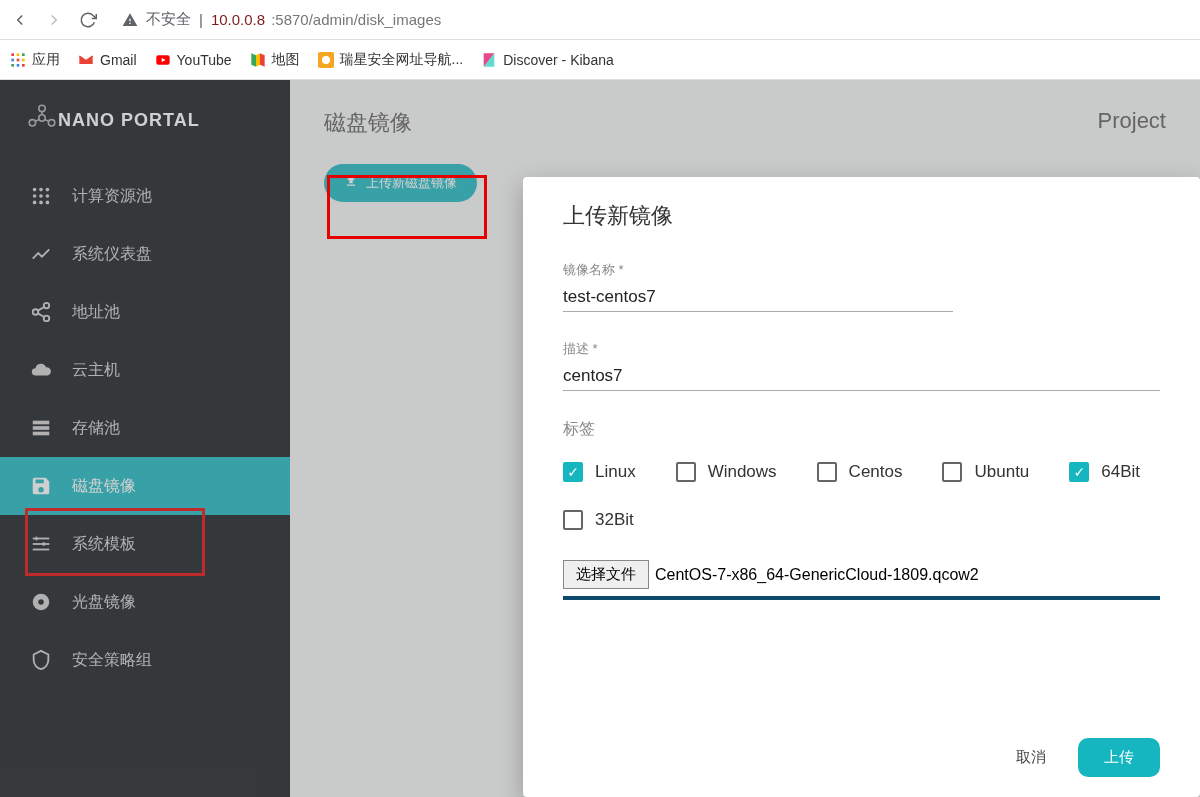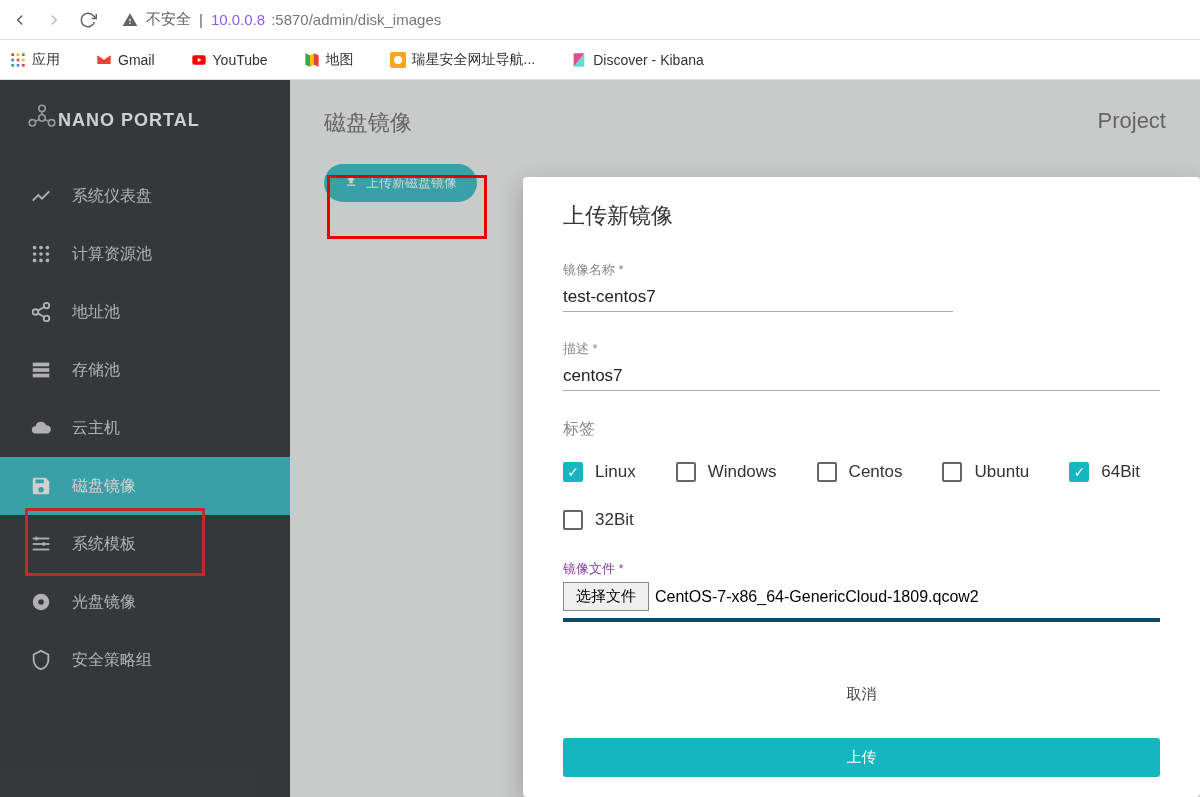--- a/index.html
+++ b/index.html
@@ -7,21 +7,21 @@
 
   
   .browser-bar { height: 40px; display: flex; align-items: center; padding: 0 8px; gap: 10px; border-bottom: 1px solid #e0e0e0; }
   .nav-btn { width: 24px; height: 24px; display: flex; align-items: center; justify-content: center; color: #5f6368; cursor: pointer; }
   .nav-btn.disabled { color: #bdbdbd; }
   .url-bar { flex: 1; height: 32px; display: flex; align-items: center; padding: 0 12px; color: #5f6368; font-size: 15px; gap: 8px; }
   .warn-icon { width: 16px; height: 16px; }
   .url-text { display: flex; gap: 6px; }
   .url-port-path { color: #777; }
 
-  .bookmarks-bar { height: 40px; display: flex; align-items: center; padding: 0 10px; gap: 36px; border-bottom: 1px solid #e0e0e0; font-size: 14px; color: #333; }
+  .bookmarks-bar { height: 40px; display: flex; align-items: center; padding: 0 10px; gap: 18px; border-bottom: 1px solid #e0e0e0; font-size: 14px; color: #333; }
   .bookmark { display: flex; align-items: center; gap: 6px; cursor: pointer; }
   .bk-icon { width: 16px; height: 16px; display: inline-flex; align-items: center; justify-content: center; }
 
   
   .app { display: flex; height: 717px; position: relative; }
   .sidebar { width: 290px; background: #12161a; color: #cfcfcf; padding-top: 0; position: relative; }
   .logo-row { display: flex; align-items: center; padding: 22px 20px 28px 26px; color: #fff; font-weight: bold; font-size: 18px; letter-spacing: 1px; }
   .logo-svg { width: 32px; height: 32px; }
   .nav-item { display: flex; align-items: center; gap: 20px; padding: 18px 30px; font-size: 16px; color: #d0d0d0; cursor: pointer; }
   .nav-item.active { background: #16b6c1; color: #fff; }
@@ -50,23 +50,23 @@
   .checks { display: flex; flex-wrap: wrap; gap: 28px 40px; margin-bottom: 30px; }
   .check-item { display: flex; align-items: center; gap: 12px; font-size: 17px; color: #333; cursor: pointer; }
   .checkbox { width: 20px; height: 20px; border: 2px solid #666; border-radius: 2px; display: inline-flex; align-items: center; justify-content: center; }
   .checkbox.checked { background: #16b6c1; border-color: #16b6c1; }
   .checkmark { color: #fff; font-size: 14px; }
 
   .file-row { display: flex; align-items: center; border-bottom: 4px solid #0c4a6e; padding-bottom: 7px; }
   .file-btn { border: 1px solid #888; background: #efefef; padding: 4px 12px; font-size: 15px; cursor: pointer; margin-right: 6px; }
   .file-name { font-size: 16px; }
 
-  .modal-actions { margin-top: auto; display: flex; justify-content: flex-end; gap: 24px; padding-top: 20px; flex-direction: column; }
+  .modal-actions { margin-top: auto; display: flex; justify-content: flex-end; gap: 24px; padding-top: 20px; }
   .btn-flat { background: none; border: none; font-size: 15px; color: #444; cursor: pointer; padding: 10px 8px; }
-  .btn-primary { background: #16b6c1; color: #fff; border: none; border-radius: 3px; padding: 10px 26px; font-size: 15px; cursor: pointer; }
+  .btn-primary { background: #16b6c1; color: #fff; border: none; border-radius: 10px; padding: 10px 26px; font-size: 15px; cursor: pointer; }
 </style>
 </head>
 <body>
 
 <div class="browser-bar">
   <div class="nav-btn">
     <svg width="18" height="18" viewBox="0 0 24 24" fill="none" stroke="#5f6368" stroke-width="2">
         <path d="M15 18l-6-6 6-6"></path>
       </svg>
   </div>
@@ -83,21 +83,21 @@
   </div>
   <div class="url-bar">
     <span class="warn-icon">
       <svg width="16" height="16" viewBox="0 0 24 24" fill="#5f6368">
           <path d="M1 21h22L12 2 1 21zm12-3h-2v-2h2v2zm0-4h-2v-4h2v4z"></path>
         </svg>
     </span>
     <span>不安全</span>
     <span>|</span>
     <span class="url-text">
-      <span style="color:#8b5cf6">10.0.0.8</span>
+      <span style="color:#7f1d1d">10.0.0.8</span>
         <span class="url-port-path">:5870/admin/disk_images</span>
     </span>
   </div>
 </div>
 
 <div class="bookmarks-bar">
   <div class="bookmark">
     <span class="bk-icon">
       <svg width="16" height="16" viewBox="0 0 24 24">
           <rect x="2" y="2" width="4" height="4" fill="#ea4335"></rect>
@@ -175,71 +175,71 @@
           <line x1="20" y1="12" x2="20" y2="16"></line>
             <line x1="16" y1="22" x2="12" y2="24"></line>
             <line x1="24" y1="22" x2="28" y2="24"></line>
         </svg>
       </span>
       <span>NANO PORTAL</span>
     </div>
 
     <div class="nav-item">
       <span class="nav-icon">
-          <svg width="22" height="22" viewBox="0 0 24 24" fill="none" stroke="#cfcfcf" stroke-width="2">
-            <path d="M3 17l6-6 4 4 8-8"></path>
-          </svg>
-        </span>
-      <span>系统仪表盘</span>
-    </div>
-    <div class="nav-item">
-      <span class="nav-icon">
           <svg width="22" height="22" viewBox="0 0 24 24" fill="#cfcfcf">
             <circle cx="5" cy="5" r="2"></circle>
             <circle cx="12" cy="5" r="2"></circle>
             <circle cx="19" cy="5" r="2"></circle>
             <circle cx="5" cy="12" r="2"></circle>
             <circle cx="12" cy="12" r="2"></circle>
             <circle cx="19" cy="12" r="2"></circle>
             <circle cx="5" cy="19" r="2"></circle>
             <circle cx="12" cy="19" r="2"></circle>
             <circle cx="19" cy="19" r="2"></circle>
           </svg>
         </span>
       <span>计算资源池</span>
     </div>
     <div class="nav-item">
       <span class="nav-icon">
           <svg width="22" height="22" viewBox="0 0 24 24" fill="none" stroke="#cfcfcf" stroke-width="2">
+            <path d="M3 17l6-6 4 4 8-8"></path>
+          </svg>
+        </span>
+      <span>系统仪表盘</span>
+    </div>
+    <div class="nav-item">
+      <span class="nav-icon">
+          <svg width="22" height="22" viewBox="0 0 24 24" fill="none" stroke="#cfcfcf" stroke-width="2">
             <circle cx="18" cy="5" r="3"></circle>
             <circle cx="6" cy="12" r="3"></circle>
             <circle cx="18" cy="19" r="3"></circle>
             <line x1="8.5" y1="10.5" x2="15.5" y2="6.5"></line>
             <line x1="8.5" y1="13.5" x2="15.5" y2="17.5"></line>
           </svg>
         </span>
       <span>地址池</span>
     </div>
     <div class="nav-item">
       <span class="nav-icon">
           <svg width="22" height="22" viewBox="0 0 24 24" fill="#cfcfcf">
+            <path d="M19 18H6a4 4 0 010-8 6 6 0 0111.5-1A4.5 4.5 0 0119 18z"></path>
+          </svg>
+        </span>
+      <span>云主机</span>
+    </div>
+    <div class="nav-item">
+      <span class="nav-icon">
+          <svg width="22" height="22" viewBox="0 0 24 24" fill="#cfcfcf">
             <rect x="3" y="4" width="18" height="4"></rect>
             <rect x="3" y="10" width="18" height="4"></rect>
             <rect x="3" y="16" width="18" height="4"></rect>
           </svg>
         </span>
       <span>存储池</span>
-    </div>
-    <div class="nav-item">
-      <span class="nav-icon">
-          <svg width="22" height="22" viewBox="0 0 24 24" fill="#cfcfcf">
-            <path d="M19 18H6a4 4 0 010-8 6 6 0 0111.5-1A4.5 4.5 0 0119 18z"></path>
-          </svg>
-        </span>
-      <span>云主机</span>
     </div>
     <div class="nav-item active">
       <span class="nav-icon">
           <svg width="22" height="22" viewBox="0 0 24 24" fill="#fff">
             <path d="M17 3H5a2 2 0 00-2 2v14a2 2 0 002 2h14a2 2 0 002-2V7l-4-4zM12 19a3 3 0 110-6 3 3 0 010 6zm3-10H6V5h9v4z"></path>
           </svg>
         </span>
       <span>磁盘镜像</span>
     </div>
     <div class="nav-item">
@@ -332,21 +332,20 @@
           </span>
           <span>64Bit</span>
         </div>
         <div class="check-item">
           <span class="checkbox"></span>
           <span>32Bit</span>
         </div>
       </div>
 
     <div class="field">
-      <div class="field-label req purple">镜像文件</div>
       <div class="file-row">
         <button class="file-btn">选择文件</button>
         <span class="file-name">CentOS-7-x86_64-GenericCloud-1809.qcow2</span>
       </div>
     </div>
 
     <div class="modal-actions">
       <button class="btn-flat">取消</button>
       <button class="btn-primary">上传</button>
     </div>

